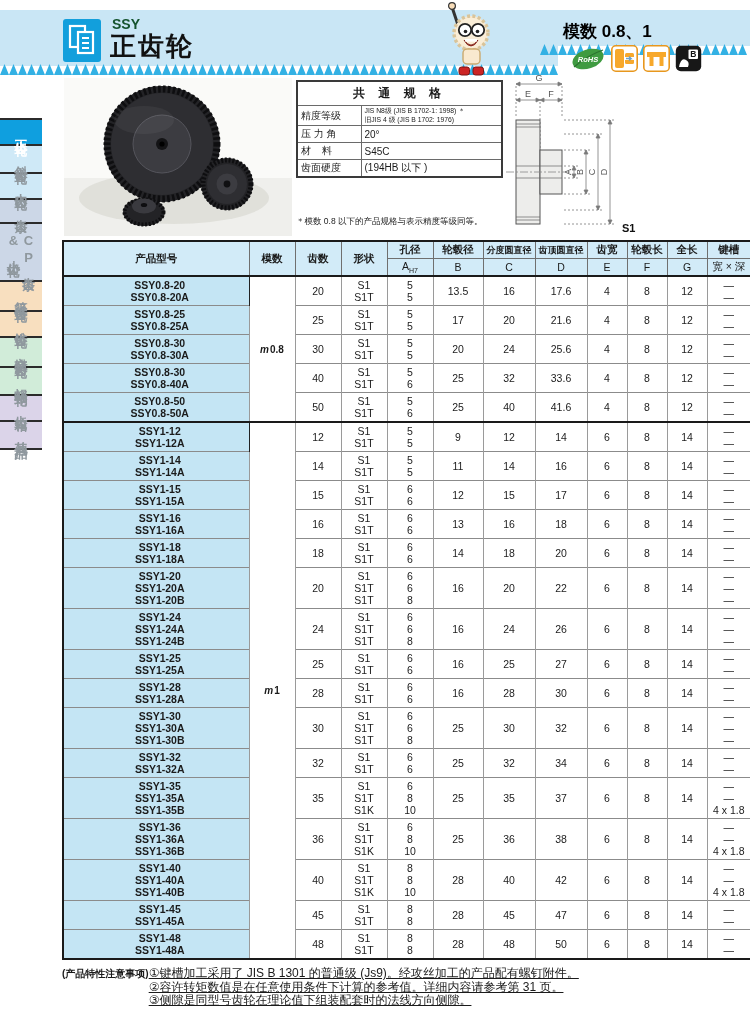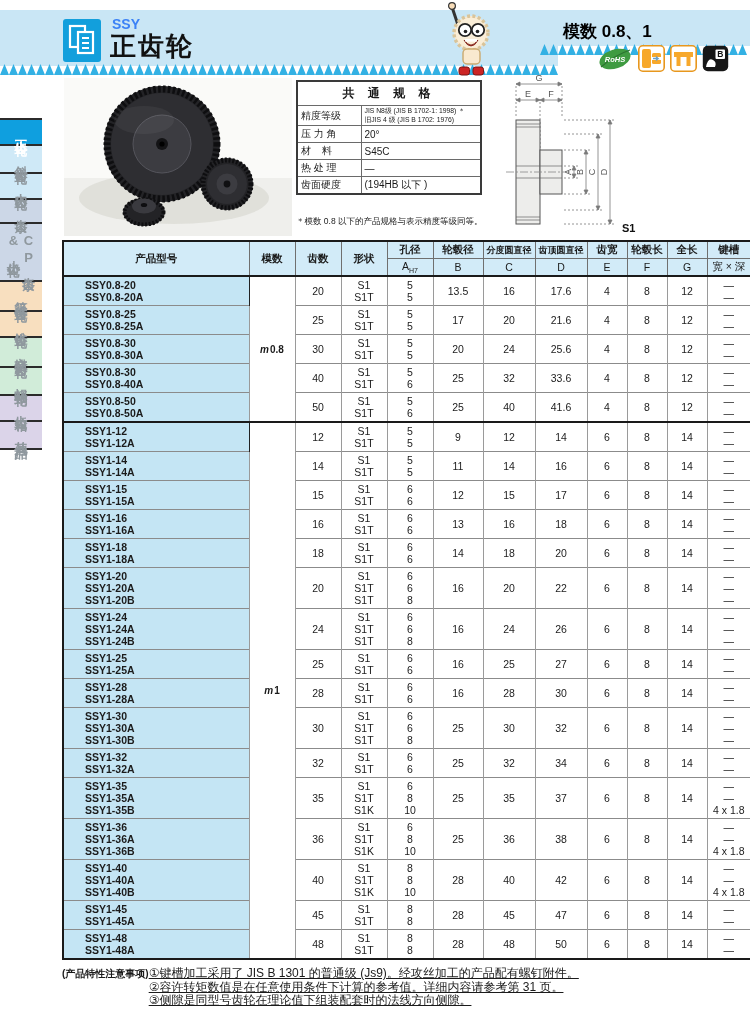--- a/index.html
+++ b/index.html
@@ -5,62 +5,62 @@
   * { margin:0; padding:0; box-sizing:border-box; }
   html,body { background:#fff; }
   body { font-family:"Liberation Sans","DejaVu Sans",sans-serif; color:#1a1a1a; }
   #page { position:relative; width:750px; height:1011px; margin:0 auto; background:#fff; overflow:hidden; }
 
   
   .band-a { position:absolute; left:0; top:10px; width:750px; height:36px; background:#c9e6f5; }
   .band-b { position:absolute; left:0; top:44px; width:558px; height:22px; background:#c9e6f5; }
   .zig { position:absolute; }
   .hdr-icon { position:absolute; left:63px; top:19px; width:38px; height:43px; }
-  .hdr-series { position:absolute; left:112px; top:16px; font-size:14px; font-weight:bold; color:#3b82f6; }
+  .hdr-series { position:absolute; left:112px; top:16px; font-size:14px; font-weight:bold; color:#14532d; }
   .hdr-title { position:absolute; left:110px; top:29px; font-size:26px; font-weight:bold; color:#111; letter-spacing:2px; }
   .hdr-module { position:absolute; left:563px; top:20px; font-size:17px; font-weight:bold; color:#000000; }
   .mascot { position:absolute; left:444px; top:1px; }
-  .badges { position:absolute; left:597px; top:45px; display:flex; gap:5px; align-items:center; }
+  .badges { position:absolute; left:570px; top:45px; display:flex; gap:5px; align-items:center; }
 
   
   .sidebar { position:absolute; left:0; top:118px; width:42px; }
   .side-item { width:42px; display:flex; justify-content:center; align-items:center;
                padding:9px 0; border-top:2px solid #2b2b2b; font-weight:bold; font-size:13px; color:#8f989e; }
   .side-item:last-child { border-bottom:2px solid #2b2b2b; }
   .side-item .v { writing-mode:vertical-rl; text-orientation:upright; white-space:pre-line; line-height:15px; letter-spacing:2px; }
   .side-item.active { background:#0f9fdf; color:#fff; }
   .side-item.blue { background:#cfe9f7; }
   .side-item.bluegray { background:#ccd7e7; }
   .side-item.orange { background:#f8dfbf; }
   .side-item.green { background:#d1ecd9; }
   .side-item.purple { background:#dbd4e9; }
 
   
   .photo { position:absolute; left:64px; top:78px; width:228px; height:158px; }
-  .spec { position:absolute; left:296px; top:80px; width:186px; border:2px solid #3a3a3a; background:#fff; border-collapse:collapse; }
+  .spec { position:absolute; left:296px; top:80px; width:207px; border:2px solid #3a3a3a; background:#fff; border-collapse:collapse; }
   .spec td { border:1px solid #6a6a6a; font-size:10px; padding:1px 3px; vertical-align:middle; }
   .spec .s-title { text-align:center; font-weight:bold; font-size:12px; letter-spacing:5px; padding:3px 0; }
   .spec .s-label { width:64px; text-align:left; white-space:pre; color:#222; }
   .spec .s-val { text-align:left; }
   .spec .tiny { font-size:6.8px; line-height:8.5px; white-space:nowrap; }
   .spec-note { position:absolute; left:296px; top:216px; width:220px; font-size:8.5px; color:#222; }
   .gdiag { position:absolute; left:500px; top:72px; }
 
   
   .main-col { position:absolute; left:62px; top:240px; width:682px; }
   table.gt { border-collapse:collapse; table-layout:fixed; width:678px; border:2px solid #1a1a1a; }
   table.gt th { background:#d2ebf8; border:1px solid #6f6f6f; font-size:10.5px; padding:1px 0; height:15px; font-weight:bold; color:#1a1a1a; }
   table.gt th.small { font-size:9px; }
   table.gt thead tr:last-child th { font-weight:normal; font-size:10.5px; }
   table.gt thead { border-bottom:2px solid #a3a3a3;margin-top:12px; }
   table.gt td { border-right:1px solid #9a9a9a; border-left:1px solid #9a9a9a; text-align:center;
                 vertical-align:middle; padding:2px 0; font-size:10.5px; color:#1b1b1b; }
   table.gt tr.group:not(.module-start) td { border-top:1px solid #8b8b8b; }
   table.gt tr.module-start td { border-top:2px solid #1a1a1a; }
-  table.gt td.models { background:#c4e5f4; text-align:left; padding-left:21px; font-weight:bold; border-right:1.5px solid #222;margin-left:11px; }
+  table.gt td.models { background:#c4e5f4; text-align:center; padding-left:7px; font-weight:bold; border-right:1.5px solid #222;margin-left:11px; }
   table.gt td.modcell { font-weight:bold; font-size:10px; background:#fff; }
   table.gt td.modcell i { font-style:italic; margin-right:1px; }
   .line { height:12px; line-height:12px; white-space:nowrap; overflow:visible; }
   sub.h7 { font-size:7px; }
 
   
   .notes { display:flex; margin-top:7px; width:678px; }
   .notes .n-title { font-size:10px; font-weight:bold; white-space:nowrap; }
   .notes .n-lines { font-size:12px; line-height:13.5px; color:#1b1b1b;text-decoration:underline; }
 </style>
@@ -212,24 +212,20 @@
             <div class="tiny">旧JIS 4 级 (JIS B 1702: 1976)</div>
           </td>
         </tr>
         <tr>
           <td class="s-label">压 力 角</td>
           <td class="s-val">20°</td>
         </tr>
         <tr>
           <td class="s-label">材    料</td>
           <td class="s-val">S45C</td>
-        </tr>
-        <tr>
-          <td class="s-label">热 处 理</td>
-          <td class="s-val">—</td>
         </tr>
         <tr>
           <td class="s-label">齿面硬度</td>
           <td class="s-val">(194HB 以下 )</td>
         </tr>
       </tbody>
   </table>
   <div class="spec-note">＊模数 0.8 以下的产品规格与表示精度等级同等。</div>
 
   <svg class="gdiag" width="140" height="168" viewBox="0 0 140 168">

